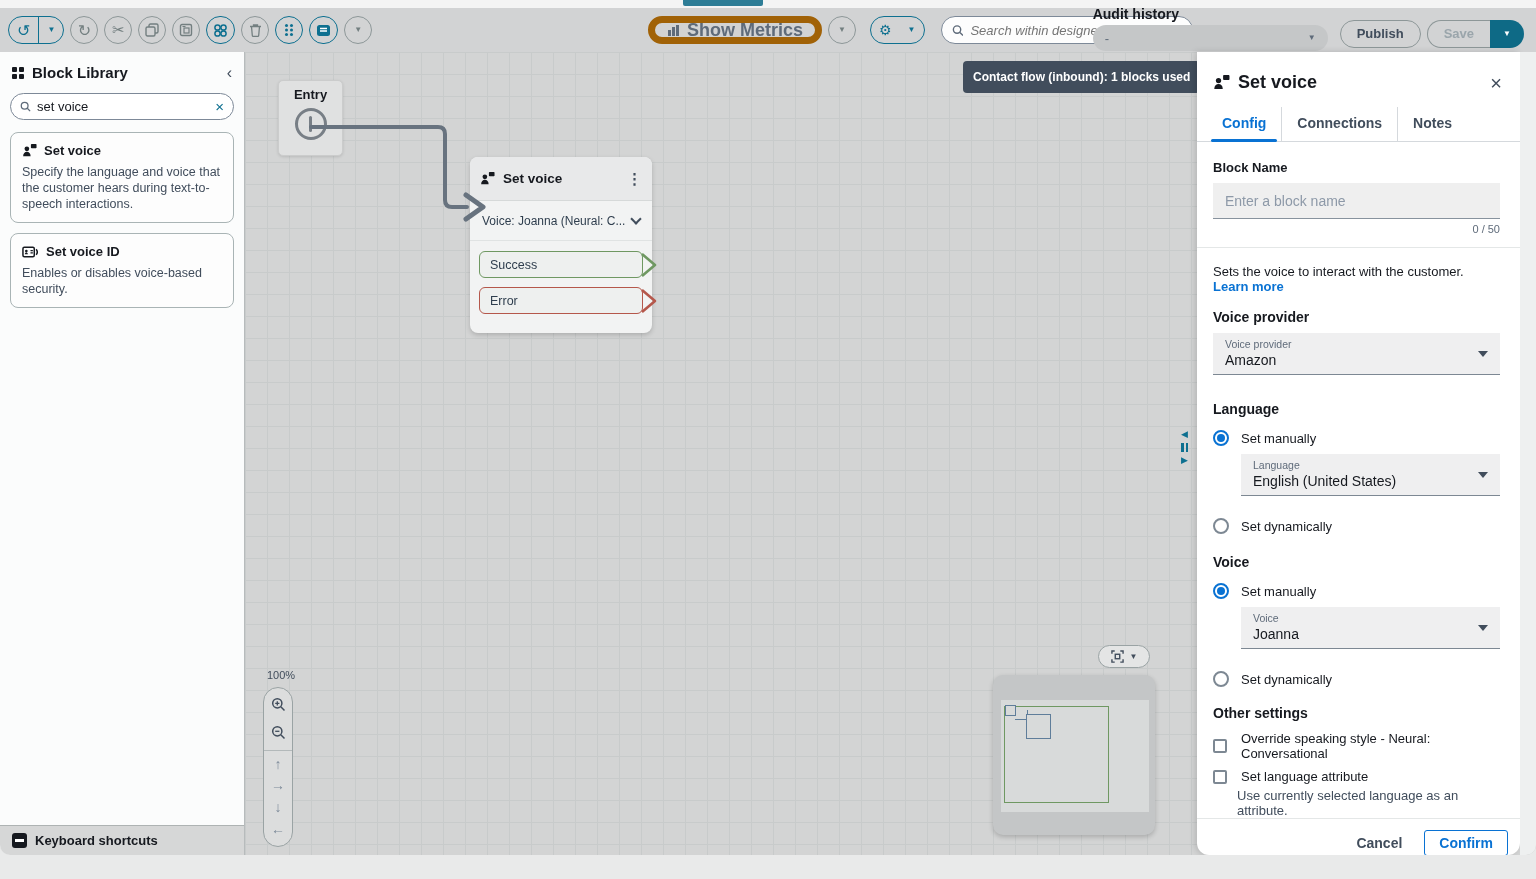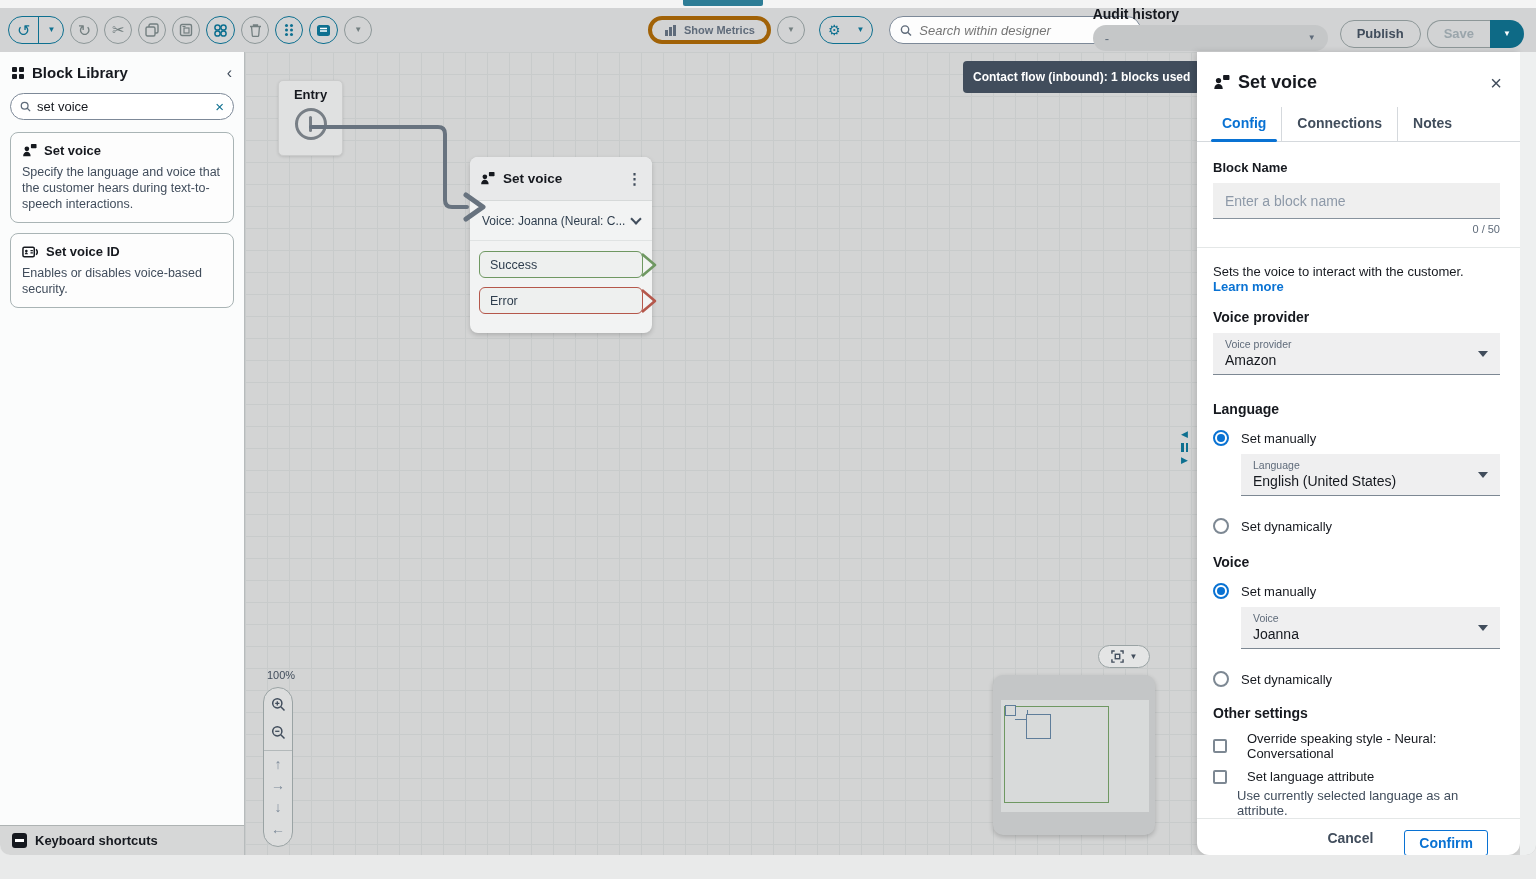--- a/index.html
+++ b/index.html
@@ -15,21 +15,21 @@
 
   
   .toolbar { position:absolute; top:0; left:0; right:0; height:44px; }
   .tb-group { position:absolute; top:8px; display:flex; align-items:center; gap:6px; }
   .tb-btn { height:28px; min-width:28px; padding:0 6px; border-radius:14px; border:1px solid #8d9798; background:transparent; display:flex; align-items:center; justify-content:center; color:#737f80; font-size:15px; cursor:pointer; }
   .tb-btn.active { border:1.6px solid #0e7090; color:#0e7090; }
   .tb-combo { display:flex; align-items:stretch; height:28px; border:1.6px solid #0e7090; border-radius:14px; overflow:hidden; }
   .tb-combo > span { display:flex; align-items:center; justify-content:center; padding:0 8px; color:#0e7090; }
   .tb-combo > .sep { width:0; border-left:1px solid #0e7090; padding:0; }
   .caret { font-size:8px; line-height:1; }
-  .tb-label-btn { height:28px; border:4px solid #a16207; border-radius:14px; background:transparent; display:flex; align-items:center; gap:7px; padding:0 12px; font-size:11px; font-weight:bold; color:#5f6b7a; cursor:pointer; }
+  .tb-label-btn { height:28px; border:7px solid #a16207; border-radius:14px; background:transparent; display:flex; align-items:center; gap:7px; padding:0 12px; font-size:18px; font-weight:bold; color:#5f6b7a; cursor:pointer; }
   .search-designer { height:28px; width:252px; border:1px solid #7d8998; border-radius:14px; background:#fdfdfd; display:flex; align-items:center; gap:7px; padding:0 10px;justify-content:flex-end; }
   .search-designer input { border:none; outline:none; background:transparent; font-style:italic; font-size:13px; color:#5f6b7a; width:100%; font-family:"Liberation Sans",sans-serif; }
   .audit { display:flex; flex-direction:column; margin-top:-10px; }
   .audit-label { font-size:14px; font-weight:bold; color:#16191f; margin-bottom:3px; }
   .audit-select { width:235px; height:26px; background:#c5c7c8; border-radius:13px; display:flex; align-items:center; justify-content:space-between; padding:0 12px; color:#5f6b7a; font-size:13px; cursor:pointer; }
   .pill-btn { height:28px; border:1px solid #8d9798; border-radius:14px; background:transparent; padding:0 16px; font-size:13px; font-weight:bold; color:#414d5c; cursor:pointer; }
   .pill-btn.disabled { color:#9aa5ab; }
   .save-combo { display:flex; height:28px; }
   .save-combo .pill-btn { border-radius:14px 0 0 14px; border-right:none; }
   .save-caret { width:34px; height:28px; background:#0e6a86; border-radius:0 14px 14px 0; color:#fff; display:flex; align-items:center; justify-content:center; cursor:pointer; }
@@ -122,25 +122,25 @@
   .mat-select { margin-top:8px; background:#efeff0; border-bottom:1px solid #7d8893; padding:5px 30px 6px 12px; position:relative; cursor:pointer; }
   .mat-select.indent { margin-left:28px; }
   .mat-label { font-size:10.5px; color:#5f6b7a; }
   .mat-value { font-size:14px; color:#16191f; margin-top:2px; }
   .tri-down { position:absolute; right:12px; top:50%; margin-top:-3px; width:0; height:0; border-left:5px solid transparent; border-right:5px solid transparent; border-top:6px solid #414d5c; }
   .radio-row { display:flex; align-items:center; gap:12px; margin-top:13px; cursor:pointer; }
   .radio { width:16px; height:16px; border:2px solid #7d8893; border-radius:50%; position:relative; flex:none; }
   .radio.checked { border-color:#0972d3; }
   .radio.checked::after { content:""; position:absolute; inset:2px; background:#0972d3; border-radius:50%; }
   .radio-label { font-size:13px; }
-  .check-row { display:flex; align-items:center; gap:20px; margin-top:10px; cursor:pointer; }
+  .check-row { display:flex; align-items:center; gap:14px; margin-top:10px; cursor:pointer; }
   .checkbox { width:14px; height:14px; border:2px solid #7d8893; border-radius:2px; background:#fff; flex:none; }
   .check-label { font-size:13px; }
   .check-help { font-size:13px; color:#414d5c; margin:4px 0 0 24px; }
-  .pn-footer { margin-top:auto; border-top:1px solid #e4e7e7; display:flex; align-items:flex-start; justify-content:flex-end; gap:31px; padding:11px 32px 13px 18px; }
+  .pn-footer { margin-top:auto; border-top:1px solid #e4e7e7; display:flex; align-items:center; justify-content:flex-end; gap:22px; padding:11px 12px 13px 18px; }
   .btn-link { background:none; border:none; font-size:14px; font-weight:bold; color:#414d5c; cursor:pointer; }
   .btn-outline { background:#fff; border:1.5px solid #0972d3; border-radius:3px; color:#0972d3; font-size:14px; font-weight:bold; padding:4px 14px; cursor:pointer; }
 
   svg { display:block; }
 </style>
 </head>
 <body>
 
 <div id="app">
   <div class="top-strip">

